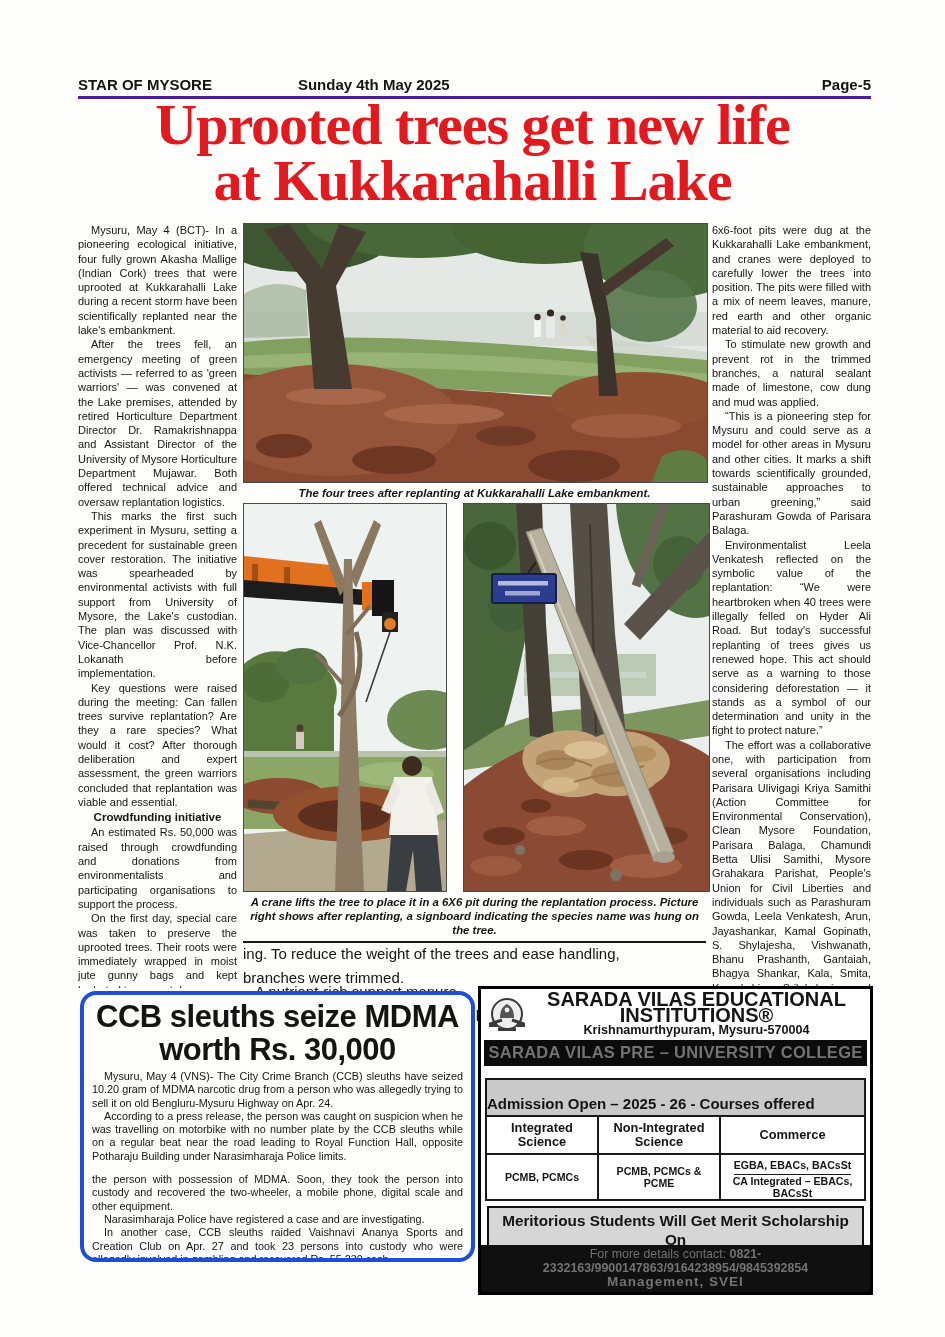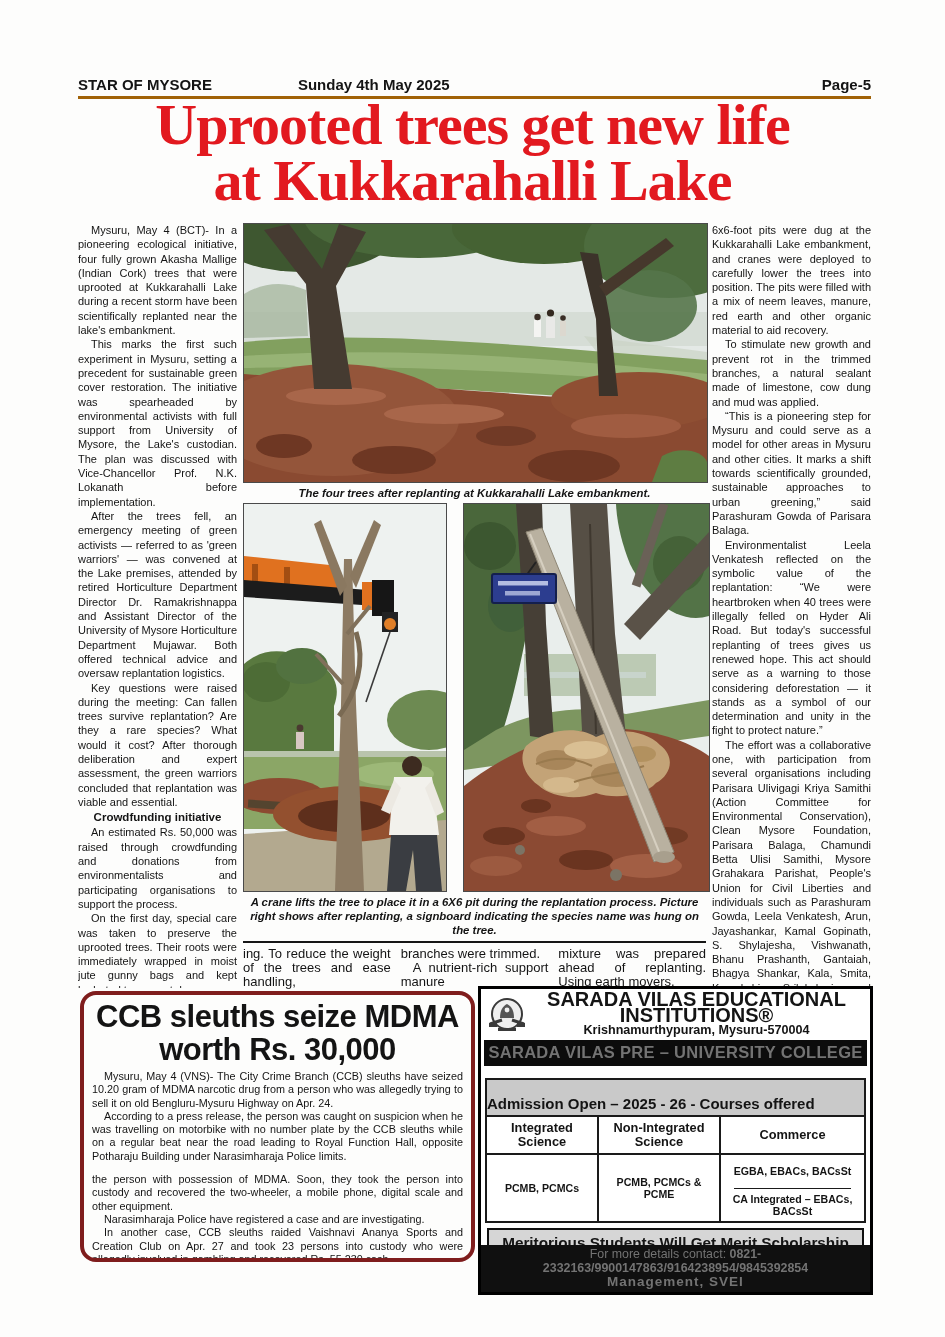--- a/index.html
+++ b/index.html
@@ -1,21 +1,21 @@
 <!DOCTYPE html>
 <html><head>
 <meta charset="utf-8">
 <style>
   html,body{margin:0;padding:0;background:#e9e9e9;}
   .page{position:relative;width:945px;height:1337px;margin:0 auto;background:#fdfdfc;
         font-family:"Liberation Sans","DejaVu Sans",sans-serif;color:#141414;overflow:hidden;}
 
   
   .masthead-row{position:absolute;left:78px;top:76px;width:793px;display:flex;align-items:baseline;
-                border-bottom:3px solid #a16207;padding-bottom:3px;font-weight:bold;font-size:15px;}
+                border-bottom:3px solid #4c1d95;padding-bottom:3px;font-weight:bold;font-size:15px;}
   .masthead-row .date{margin-left:86px;}
   .masthead-row .spacer{flex:1;}
 
   
   .headline{position:absolute;top:97px;left:0;width:945px;text-align:center;
             font-family:"Liberation Serif","DejaVu Serif",serif;font-weight:bold;
             color:#e2191f;font-size:58px;line-height:56px;letter-spacing:-1px;}
 
   
   .article{position:absolute;left:78px;top:223px;width:793px;display:flex;gap:6px;}
@@ -23,27 +23,27 @@
   .side-col p{margin:0;text-indent:13px;}
   .side-col p.noindent{text-indent:0;}
   .subhead{font-weight:bold;text-align:center;font-size:11.5px;margin:1px 0;}
 
   .center-col{width:463px;}
   figure{margin:0;}
   .photo{border:1px solid #4a4a4a;display:block;}
   .caption{font-size:11.4px;font-weight:bold;font-style:italic;text-align:center;line-height:14px;margin:3px 0 2px;}
   .photo-row{display:flex;gap:16px;margin-top:3px;}
   .rule{border-top:2px solid #161616;margin:4px 0 4px;}
-  .mini-cols{display:flex;gap:10px;font-size:13px;line-height:13.9px;text-align:justify;}
+  .mini-cols{display:flex;gap:10px;font-size:15px;line-height:13.9px;text-align:justify;flex-direction:column;}
   .mini-col{flex:1;}
   .mini-col p{margin:0;text-indent:0;}
   .mini-col p.indent{text-indent:12px;}
 
   
-  .ccb{position:absolute;left:80px;top:991px;width:371px;height:252px;border:4px solid #7f1d1d;
+  .ccb{position:absolute;left:80px;top:991px;width:371px;height:252px;border:4px solid #1d4ed8;
        border-radius:16px;padding:5px 8px 6px;overflow:hidden;background:#fdfdfc;}
   .ccb-headline{font-size:31px;font-weight:bold;text-align:center;line-height:33px;letter-spacing:-0.5px;}
   .ccb-cols{display:flex;gap:10px;margin-top:4px;font-size:10.8px;line-height:13.3px;text-align:justify;flex-direction:column;}
   .ccb-col{flex:1;}
   .ccb-col p{margin:0;text-indent:12px;}
   .ccb-col p.noindent{text-indent:0;}
 
   
   .ad{position:absolute;left:478px;top:986px;width:389px;height:303px;border:3px solid #000;
       background:#fff;overflow:hidden;}
@@ -55,21 +55,21 @@
   .ad-college{background:#0c0c0c;color:#737373;font-weight:bold;font-size:16.5px;text-align:center;
               margin:1px 3px 12px;padding:3px 0 4px;letter-spacing:0.3px;}
   .ad-table{margin:4px 4px 0;border:2px solid #1a1a1a;}
   .ad-admission{background:#c9c9c9;font-weight:bold;font-size:15px;text-align:left;
                 padding:15px 0 3px;border-bottom:2px solid #1a1a1a;}
   .ad-grid{display:grid;grid-template-columns:112px 122px 1fr;}
   .cell{border-right:2px solid #1a1a1a;display:flex;align-items:center;justify-content:center;
         text-align:center;font-weight:bold;}
   .cell.last{border-right:none;}
   .hcell{font-size:12.8px;line-height:14px;min-height:34px;border-bottom:2px solid #1a1a1a;padding:1px 2px;}
-  .vcell{font-size:10.6px;min-height:42px;padding:12px 2px;}
+  .vcell{font-size:10.6px;min-height:42px;padding:1px 2px;}
   .commerce-stack{display:flex;flex-direction:column;}
   .commerce-stack .sub{flex:1;display:flex;align-items:center;justify-content:center;font-size:10.6px;font-weight:bold;}
   .commerce-stack .sub.first{border-bottom:1.5px solid #1a1a1a;}
   .ad-scholar{margin:5px 6px 4px;border:2px solid #111;background:#d6d6d6;font-weight:bold;
               font-size:15.3px;line-height:19px;text-align:center;padding:3px 2px;}
   .ad-high{display:flex;padding:0 6px;gap:4px;}
   .hl-left{width:53%;}
   .hl-label{font-weight:bold;font-size:13.5px;color:#1c1c1c;margin-bottom:1px;}
   .bullet{font-size:10.2px;font-weight:bold;line-height:12.8px;display:flex;gap:4px;}
   .bullet .arrow{flex:none;font-size:9px;}
@@ -97,22 +97,22 @@
 
   <div class="headline">
     <div>Uprooted trees get new life</div>
     <div>at Kukkarahalli Lake</div>
   </div>
 
   <div class="article">
 
     <div class="side-col">
       <p>Mysuru, May 4 (BCT)- In a pioneering ecological initiative, four fully grown Akasha Mallige (Indian Cork) trees that were uprooted at Kukkarahalli Lake during a recent storm have been scientifically replanted near the lake's embankment.</p>
+      <p>After the trees fell, an emergency meeting of green activists — referred to as 'green warriors' — was convened at the Lake premises, attended by retired Horticulture Department Director Dr. Ramakrishnappa and Assistant Director of the University of Mysore Horticulture Department Mujawar. Both offered technical advice and oversaw replantation logistics.</p>
       <p>This marks the first such experiment in Mysuru, setting a precedent for sustainable green cover restoration. The initiative was spearheaded by environmental activists with full support from University of Mysore, the Lake's custodian. The plan was discussed with Vice-Chancellor Prof. N.K. Lokanath before implementation.</p>
-      <p>After the trees fell, an emergency meeting of green activists — referred to as 'green warriors' — was convened at the Lake premises, attended by retired Horticulture Department Director Dr. Ramakrishnappa and Assistant Director of the University of Mysore Horticulture Department Mujawar. Both offered technical advice and oversaw replantation logistics.</p>
       <p>Key questions were raised during the meeting: Can fallen trees survive replantation? Are they a rare species? What would it cost? After thorough deliberation and expert assessment, the green warriors concluded that replantation was viable and essential.</p>
       <div class="subhead">Crowdfunding initiative</div>
       <p>An estimated Rs. 50,000 was raised through crowdfunding and donations from environmentalists and participating organisations to support the process.</p>
       <p>On the first day, special care was taken to preserve the uprooted trees. Their roots were immediately wrapped in moist jute gunny bags and kept hydrated to prevent dry-</p>
     </div>
 
     <div class="center-col">
 
       <figure>
         <svg class="photo" width="463" height="258" viewBox="0 0 463 258">

